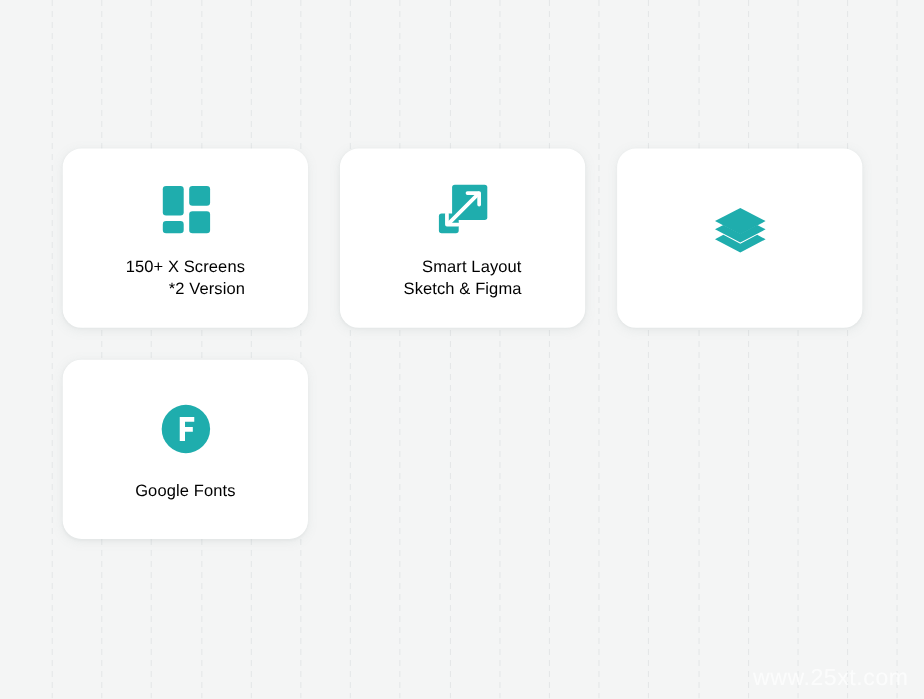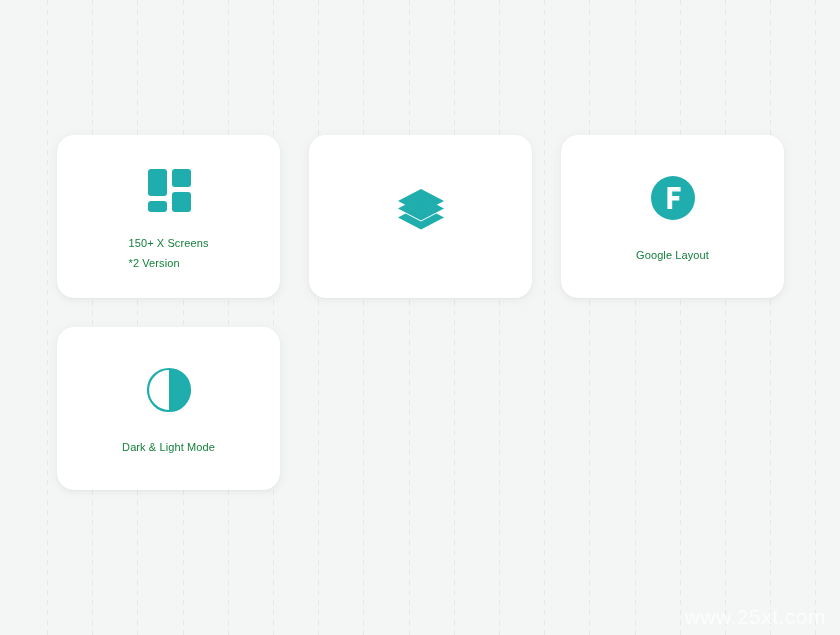--- a/index.html
+++ b/index.html
@@ -80,24 +80,24 @@
   .icon-wrap {
     height: 58px;
     display: flex;
     align-items: center;
     justify-content: center;
     margin-bottom: 14px;
   }
   .card.one-line .icon-wrap { margin-bottom: 18px; }
 
   .card-label {
-    text-align: left;
-    font-size: 11px;
+    text-align: right;
+    font-size: 15px;
     line-height: 20px;
-    color: #15803d;
+    color: #000000;
     letter-spacing: .1px;
     font-family: "Liberation Sans", sans-serif;
     white-space: pre-line;
   }
 </style>
 </head>
 <body>
 
 <div id="guides">
     <div class="guide" style="left: 47px; background-image: linear-gradient(rgb(226, 229, 230) 0px, rgb(226, 229, 230) 5px, rgba(0, 0, 0, 0) 5px, rgba(0, 0, 0, 0) 10px);"></div>
@@ -130,45 +130,51 @@
         <rect x="3" y="3" width="19" height="27" rx="3" fill="#1FADAD"></rect>
         <rect x="27" y="3" width="19" height="18" rx="3" fill="#1FADAD"></rect>
         <rect x="3" y="35" width="19" height="11" rx="3" fill="#1FADAD"></rect>
         <rect x="27" y="26" width="19" height="20" rx="3" fill="#1FADAD"></rect>
       </svg>
     </div>
     <div class="card-label">150+ X Screens
 *2 Version</div>
   </div>
 
+  <div class="card">
+    <div class="icon-wrap">
+      <svg width="48" height="48" viewBox="0 0 48 48" aria-hidden="true">
+        <rect x="14" y="2" width="32" height="32" rx="2.5" fill="#1FADAD"></rect>
+        <rect x="2" y="28" width="18" height="18" rx="2.5" fill="#1FADAD"></rect>
+        <g stroke="#ffffff" stroke-width="3.4" stroke-linecap="round" stroke-linejoin="round" fill="none">
+          <line x1="10.5" y1="37.5" x2="38" y2="10"></line>
+          <polyline points="28,9.5 38.6,9.5 38.6,20"></polyline>
+          <polyline points="19.5,38.2 9.3,38.2 9.3,28.3"></polyline>
+        </g>
+      </svg>
+    </div>
+    <div class="card-label">Smart Layout
+Sketch &amp; Figma</div>
+  </div>
 
   <div class="card">
     <div class="icon-wrap">
       <svg width="50" height="44" viewBox="0 0 50 44" aria-hidden="true">
         <path d="M25 1 L48 13 L25 25 L2 13 Z" fill="#1FADAD"></path>
         <path d="M2 20.5 L9.6 16.5 L25 24.6 L40.4 16.5 L48 20.5 L25 32.5 Z" fill="#1FADAD"></path>
         <path d="M2 29.5 L9.6 25.5 L25 33.6 L40.4 25.5 L48 29.5 L25 41.5 Z" fill="#1FADAD"></path>
       </svg>
     </div>
   </div>
 
   <div class="card one-line">
     <div class="icon-wrap">
       <svg width="46" height="46" viewBox="0 0 46 46" aria-hidden="true">
         <circle cx="23" cy="23" r="22" fill="#1FADAD"></circle>
         <path d="M17.4 34 V12 H30.6 V16.4 H22.2 V21.1 H29.3 V25.4 H22.2 V34 Z" fill="#ffffff"></path>
       </svg>
     </div>
-    <div class="card-label">Google Layout</div>
+    <div class="card-label">Google Fonts</div>
   </div>
 
 
-  <div class="card one-line">
-    <div class="icon-wrap">
-      <svg width="46" height="46" viewBox="0 0 46 46" aria-hidden="true">
-        <circle cx="23" cy="23" r="21" fill="#ffffff" stroke="#1FADAD" stroke-width="2.2"></circle>
-        <path d="M23 2 A21 21 0 0 1 23 44 Z" fill="#1FADAD"></path>
-      </svg>
-    </div>
-    <div class="card-label">Dark &amp; Light Mode</div>
-  </div>
 
 </div>
 
 </body></html>

